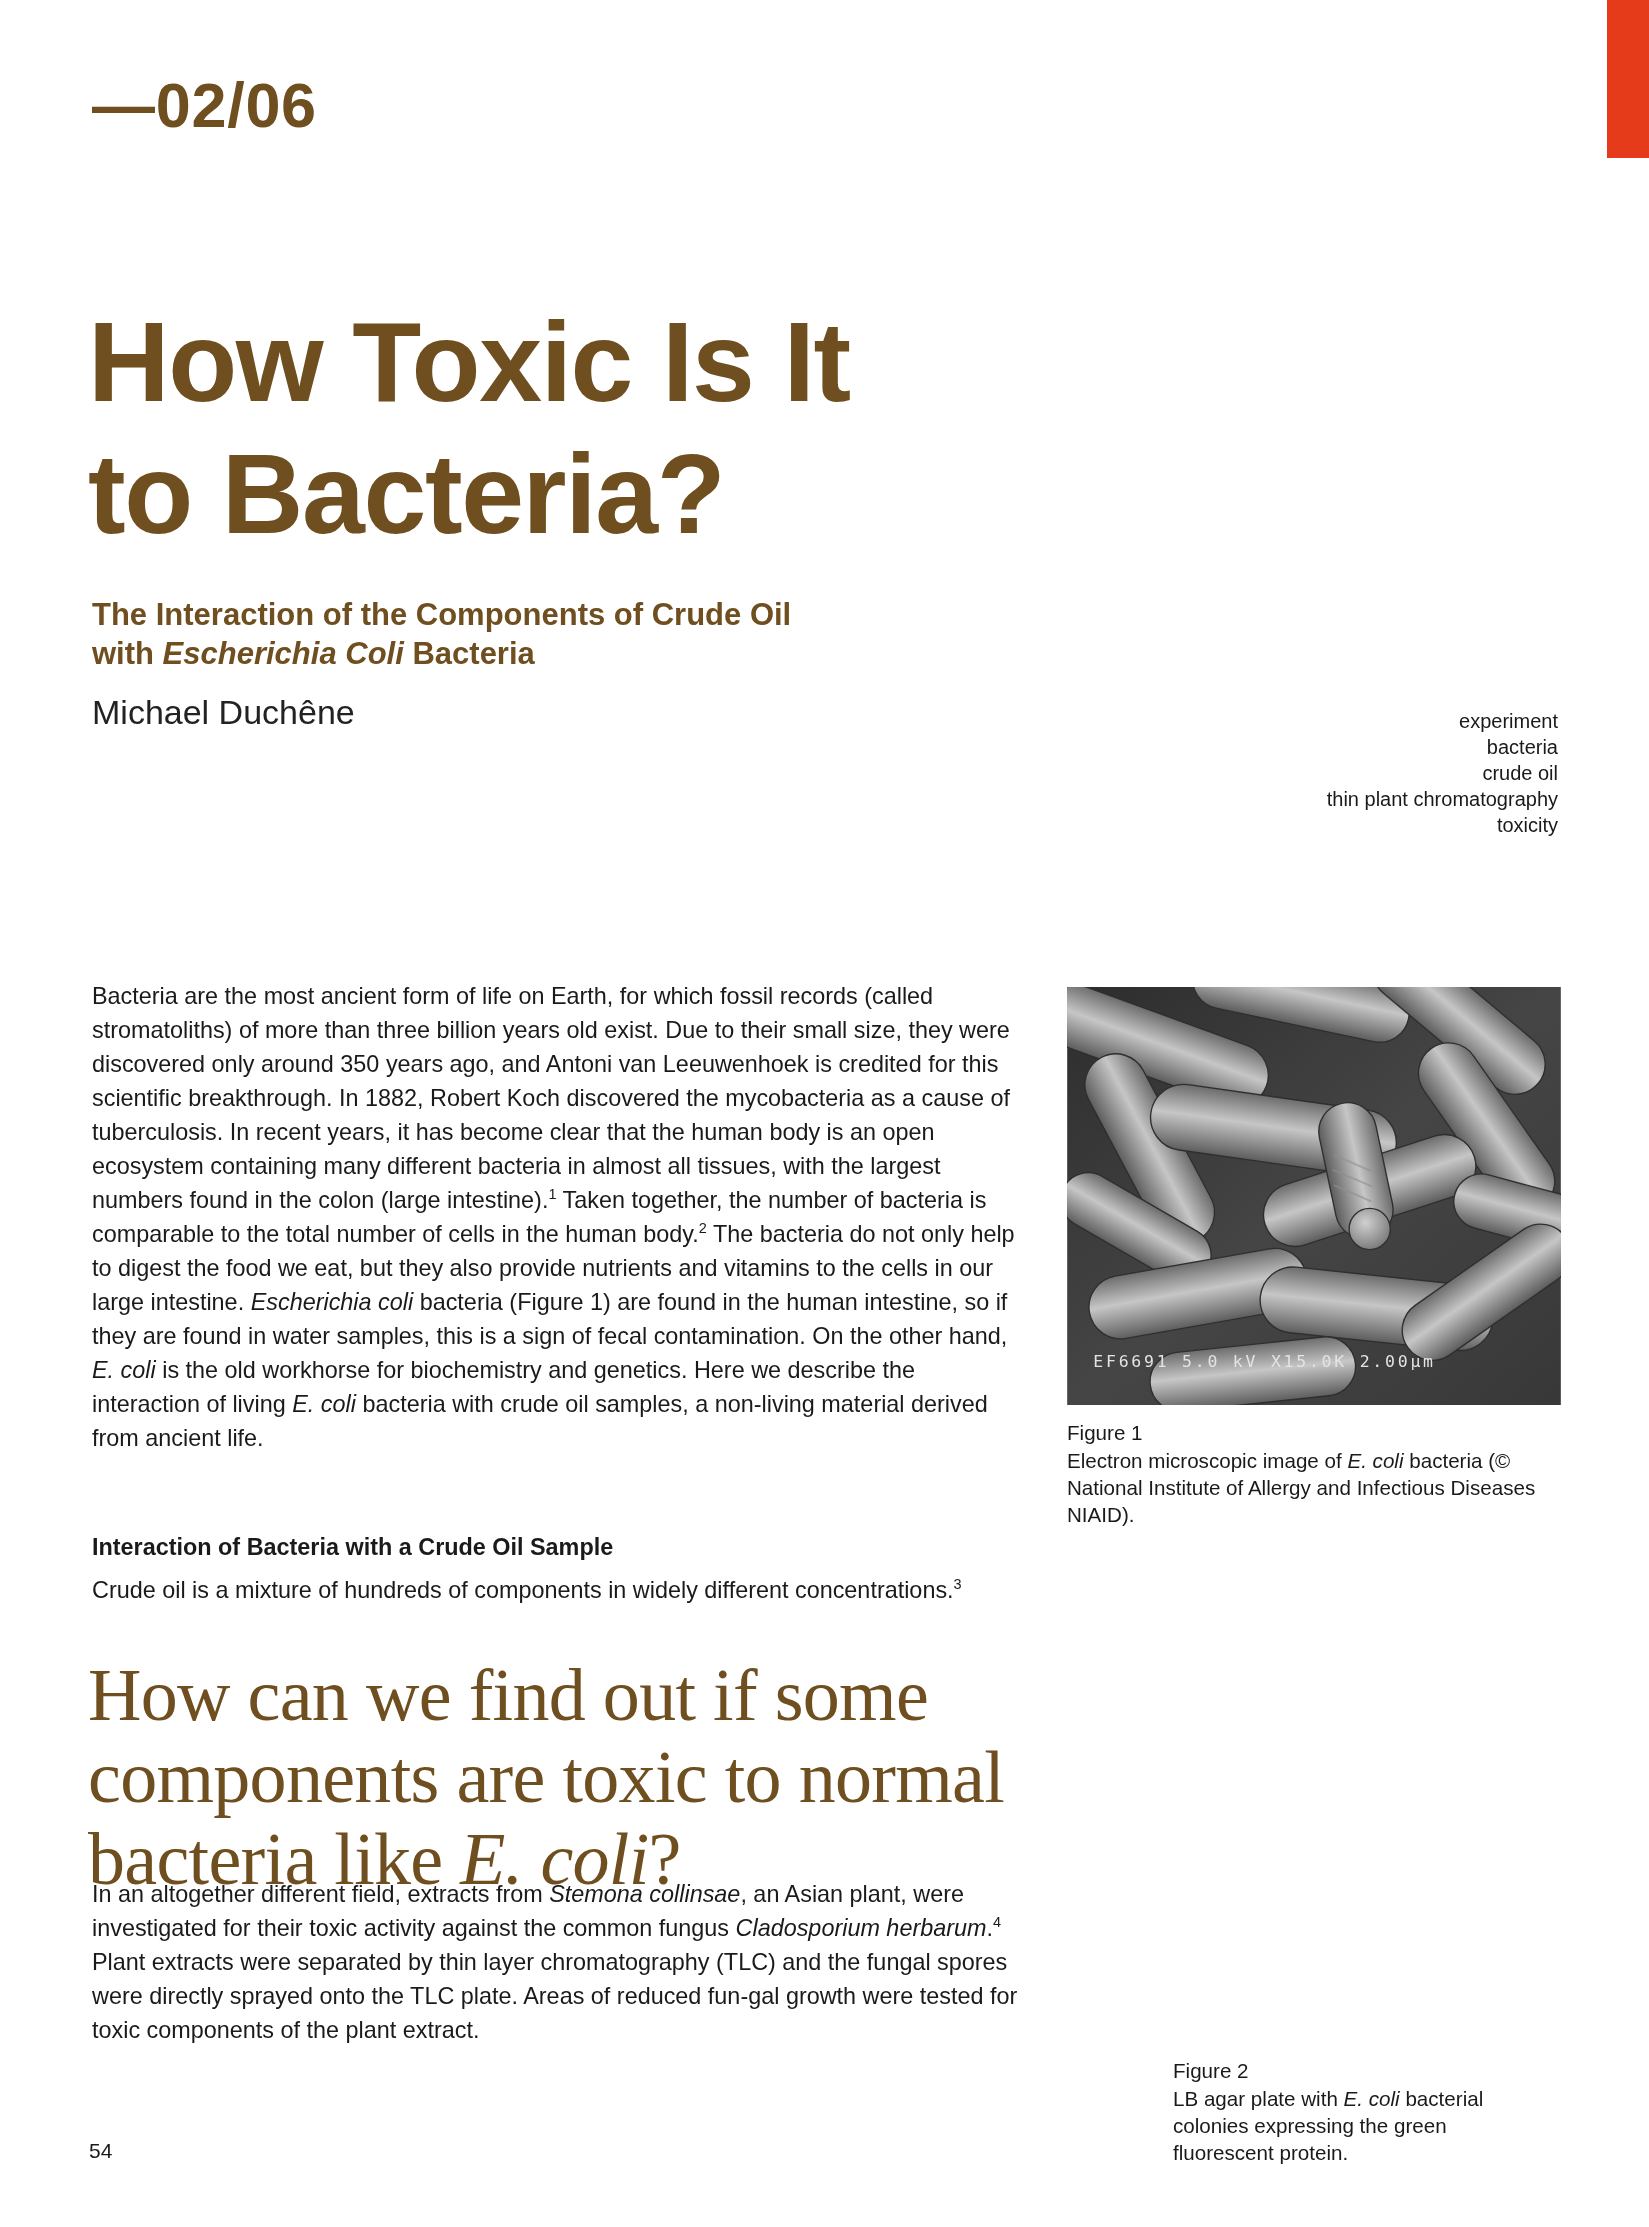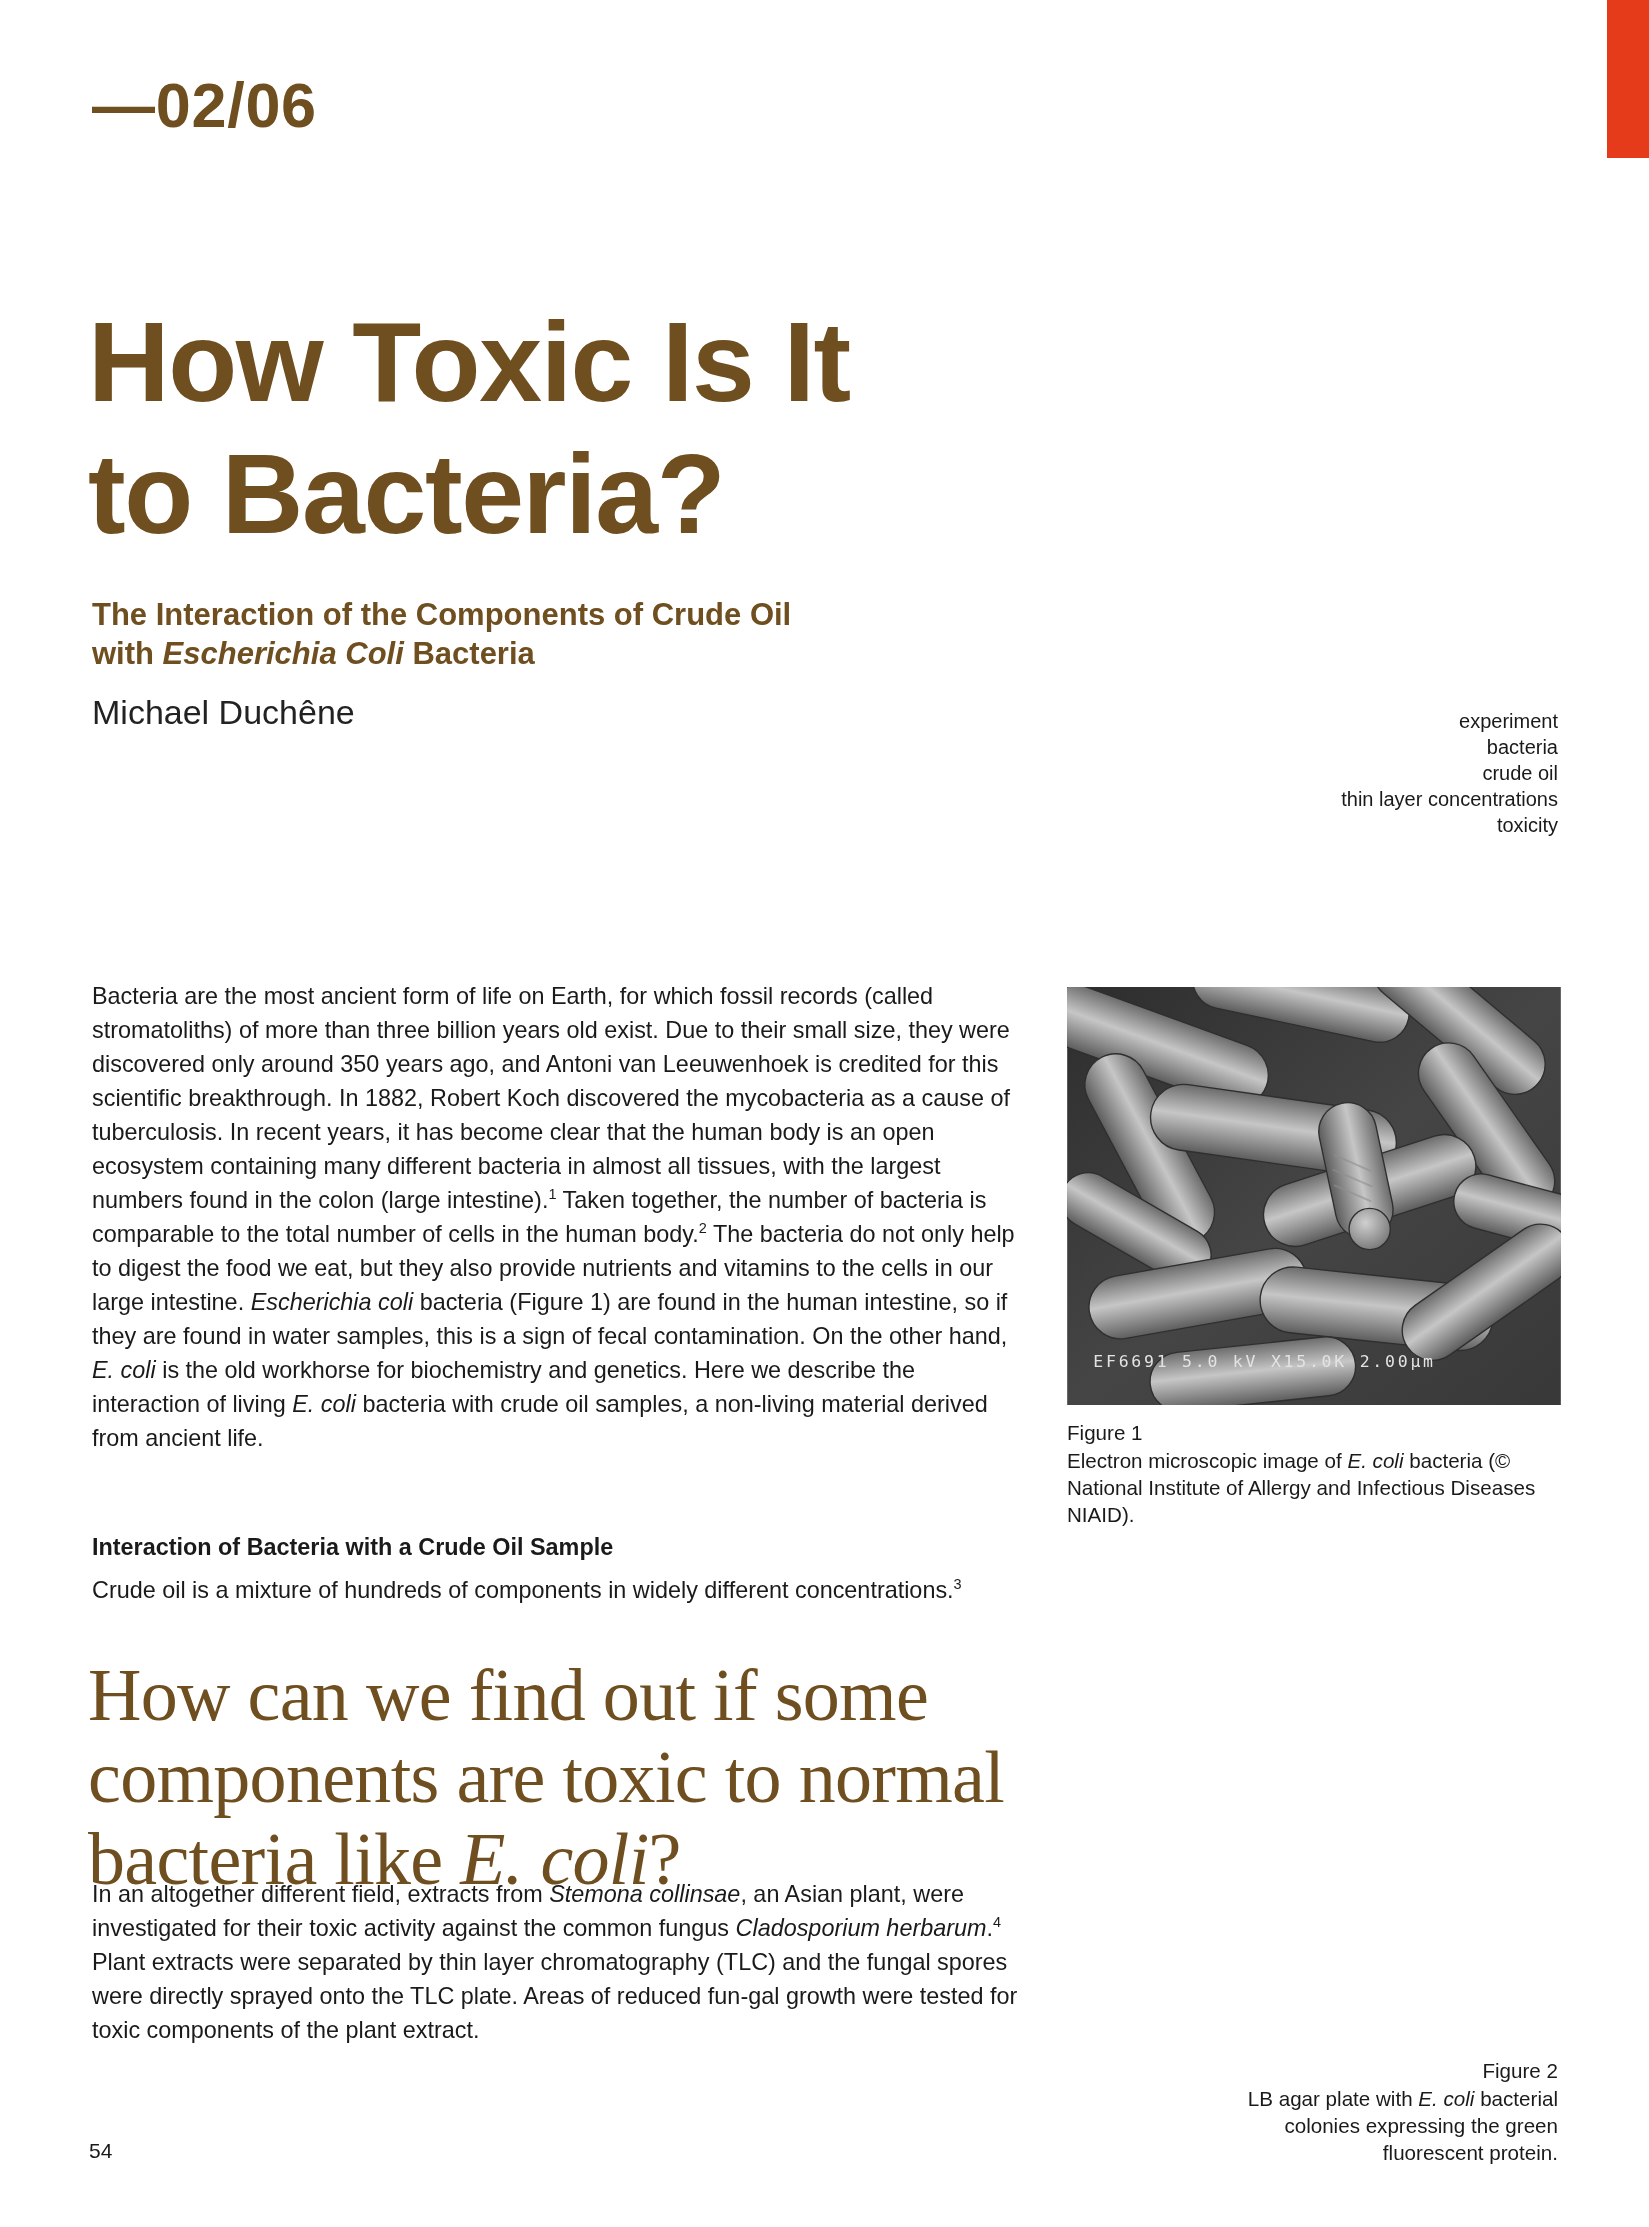--- a/index.html
+++ b/index.html
@@ -134,21 +134,20 @@
     position: absolute;
     left: 92px;
     top: 1877px;
     width: 942px;
   }
   .figure2-caption {
     position: absolute;
     right: 92px;
     top: 2057px;
     width: 385px;
-    text-align: right;
   }
   .page-number {
     position: absolute;
     left: 89px;
     top: 2139px;
     font-size: 21px;
     color: #1a1a1a;
   }
   sup { font-size: 0.62em; line-height: 0; }
 </style>
@@ -164,21 +163,21 @@
   <h1 class="page-title"><span>How Toxic Is It</span><br><span>to Bacteria?</span></h1>
 
   <div class="subtitle">The Interaction of the Components of Crude Oil<br>with <i>Escherichia Coli</i> Bacteria</div>
 
   <div class="author">Michael Duchêne</div>
 
   <div class="keywords">
     <span>experiment</span>
     <span>bacteria</span>
     <span>crude oil</span>
-    <span>thin layer concentrations</span>
+    <span>thin plant chromatography</span>
     <span>toxicity</span>
   </div>
 
   <div class="body-copy para1">Bacteria are the most ancient form of life on Earth, for which fossil records (called stromatoliths) of more than three billion years old exist. Due to their small size, they were discovered only around 350 years ago, and Antoni van Leeuwenhoek is credited for this scientific breakthrough. In 1882, Robert Koch discovered the mycobacteria as a cause of tuberculosis. In recent years, it has become clear that the human body is an open ecosystem containing many different bacteria in almost all tissues, with the largest numbers found in the colon (large intestine).<sup>1</sup> Taken together, the number of bacteria is comparable to the total number of cells in the human body.<sup>2</sup> The bacteria do not only help to digest the food we eat, but they also provide nutrients and vitamins to the cells in our large intestine. <i>Escherichia coli</i> bacteria (Figure 1) are found in the human intestine, so if they are found in water samples, this is a sign of fecal contamination. On the other hand, <i>E. coli</i> is the old workhorse for biochemistry and genetics. Here we describe the interaction of living <i>E. coli</i> bacteria with crude oil samples, a non-living material derived from ancient life.</div>
 
   <div class="figure1">
     <svg viewBox="0 0 718 608" aria-label="electron microscope image">
       <defs>
         <linearGradient id="bgGrad" x1="0" y1="0" x2="1" y2="1">
           <stop offset="0" stop-color="#2d2d2d"></stop>

